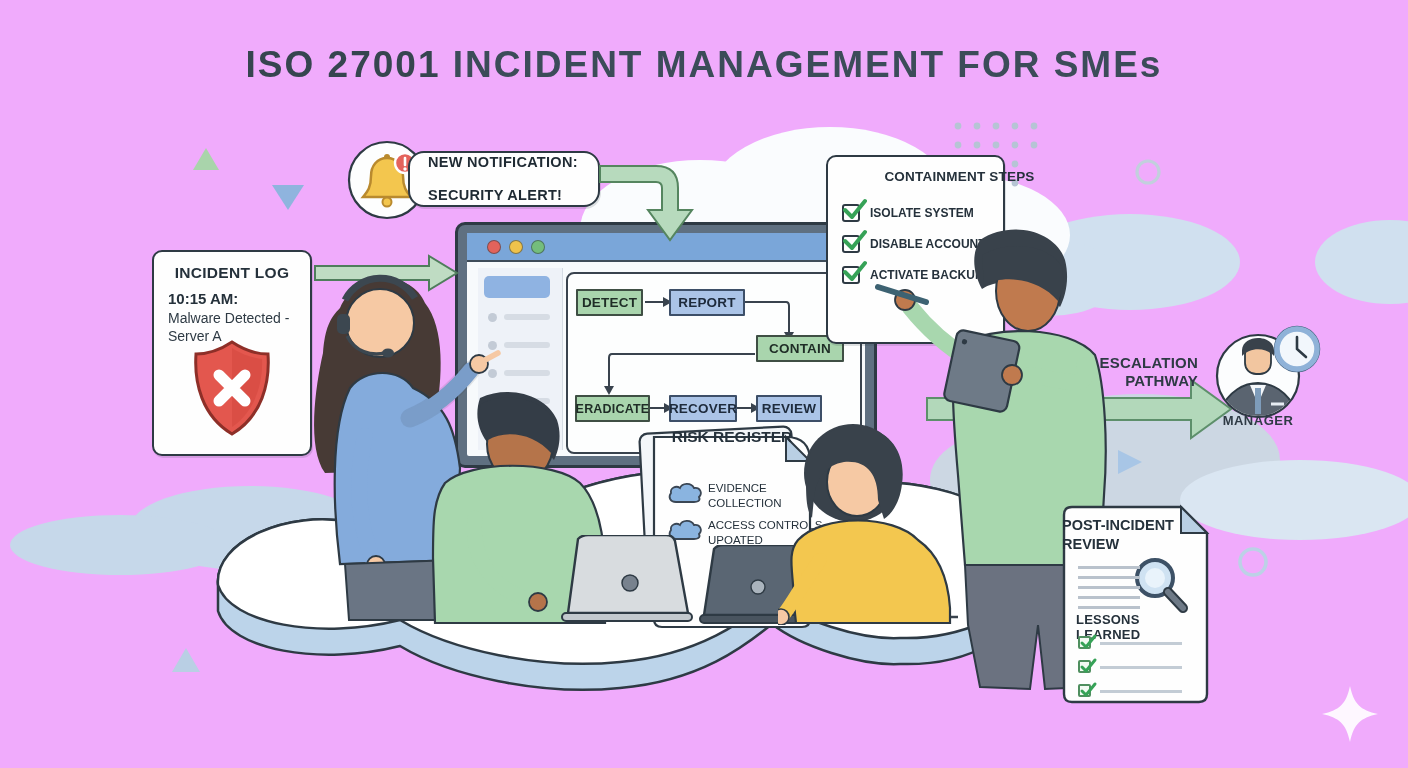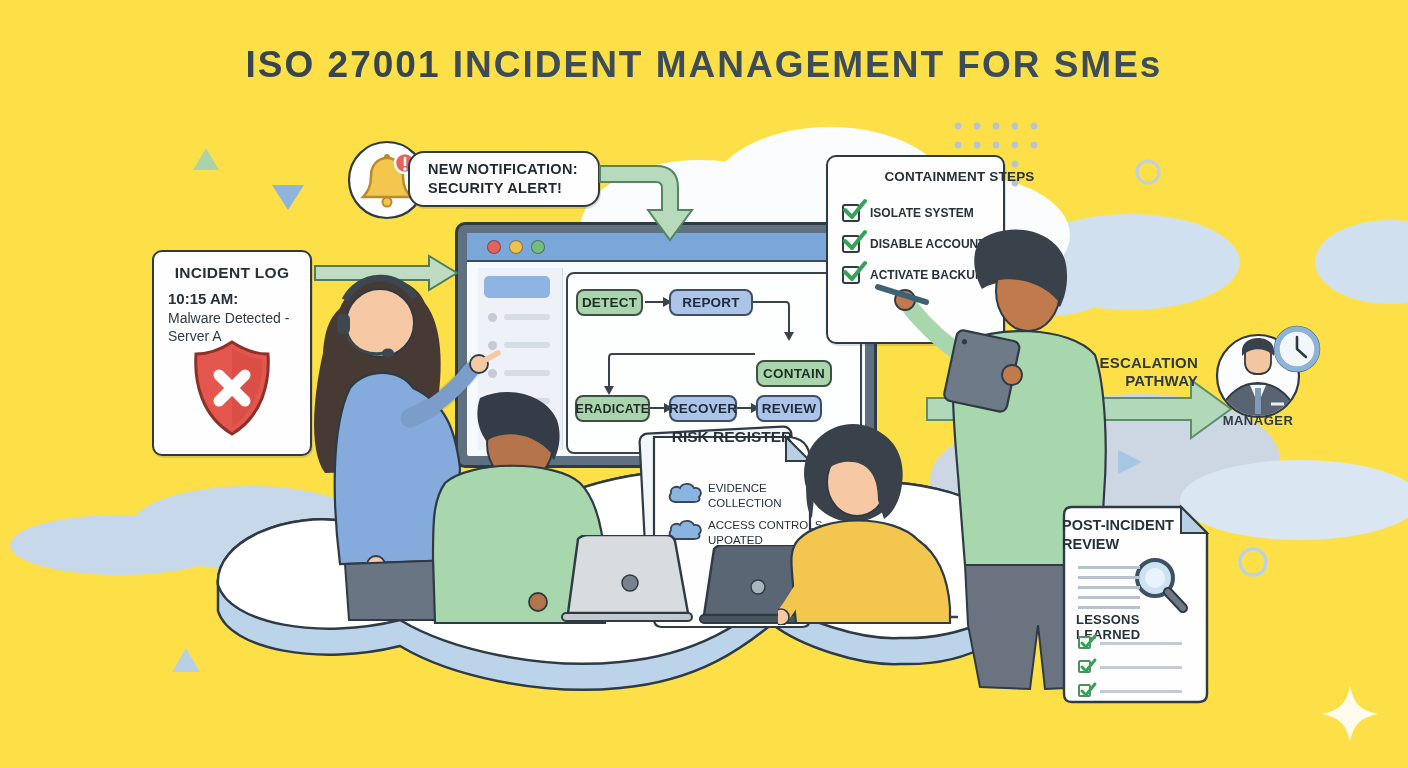--- a/index.html
+++ b/index.html
@@ -1,43 +1,43 @@
 <!DOCTYPE html>
 <html><head>
 <meta charset="utf-8">
 <style>
   html,body{margin:0;padding:0;background:#b9cfe0;font-family:"Liberation Sans",sans-serif;}
-  #canvas{position:relative;width:1408px;height:768px;background:#fde047;overflow:hidden;margin:0 auto;}
+  #canvas{position:relative;width:1408px;height:768px;background:#f0abfc;overflow:hidden;margin:0 auto;}
   .abs{position:absolute;}
   .card{background:#fefefe;border:2.5px solid #2e3a44;border-radius:10px;box-shadow:1px 2px 0 rgba(46,58,68,.15);}
   .ink{color:#25313b;}
   #title{left:0;top:44px;width:1408px;text-align:center;font-size:37px;letter-spacing:2px;color:#3c4c59;font-weight:bold;z-index:2;}
   #title .t-strong{font-weight:800;color:#36454f;}
   
-  #notif-pill{left:408px;top:151px;width:192px;height:56px;border-radius:16px;z-index:7;display:flex;flex-direction:column;justify-content:center;padding-left:18px;box-sizing:border-box;}
+  #notif-pill{left:408px;top:151px;width:192px;height:56px;border-radius:16px;z-index:7;display:flex;flex-direction:column;justify-content:space-between;padding-left:18px;box-sizing:border-box;}
   #notif-pill .nl{font-size:14.5px;font-weight:bold;line-height:19px;color:#1f2a33;letter-spacing:.3px;}
   
   #incident-card{left:152px;top:250px;width:156px;height:202px;z-index:7;}
   #incident-title{position:absolute;left:0;top:12px;width:100%;text-align:center;font-size:15.5px;font-weight:bold;letter-spacing:.3px;}
   #incident-time{position:absolute;left:14px;top:38px;font-size:15px;font-weight:bold;}
   #incident-d1{position:absolute;left:14px;top:58px;font-size:14px;color:#2e3a44;}
   #incident-d2{position:absolute;left:14px;top:76px;font-size:14px;color:#2e3a44;}
   
   #monitor-frame{left:455px;top:222px;width:422px;height:246px;background:#5f7081;border:3px solid #2e3a44;border-radius:10px;z-index:5;box-sizing:border-box;}
   #monitor-stand{left:643px;top:466px;width:52px;height:80px;background:#5f7081;border:3px solid #2e3a44;z-index:5;box-sizing:border-box;}
   #screen{left:467px;top:233px;width:398px;height:223px;background:#f7fafc;z-index:5;border-radius:2px;}
   #titlebar{left:467px;top:233px;width:398px;height:29px;background:#7aa6d9;z-index:6;border-bottom:2px solid #3e4c59;box-sizing:border-box;}
   .tl-dot{position:absolute;top:7px;width:14px;height:14px;border-radius:50%;border:1.5px solid rgba(46,58,68,.55);box-sizing:border-box;}
   #sidebar{left:478px;top:268px;width:84px;height:182px;background:#eef2f8;border-right:1.5px solid #d5dce4;z-index:6;}
   #sidebar .sb-head{position:absolute;left:6px;top:8px;width:66px;height:22px;border-radius:5px;background:#8fb3e2;}
   .sb-row{position:absolute;left:0;width:84px;height:10px;}
   .sb-dot{position:absolute;left:10px;top:1px;width:9px;height:9px;border-radius:50%;background:#c3cbd6;}
   .sb-line{position:absolute;left:26px;top:2px;width:46px;height:6px;border-radius:3px;background:#d6dce4;}
   #flow-panel{left:566px;top:272px;width:296px;height:182px;background:#fdfefe;border:2.5px solid #39434e;border-radius:8px;z-index:6;box-sizing:border-box;}
-  .flow-box{position:absolute;z-index:8;display:flex;align-items:center;justify-content:center;font-weight:bold;font-size:13.5px;height:27px;border-radius:8px;border:2.5px solid;box-sizing:border-box;letter-spacing:.2px;}
+  .flow-box{position:absolute;z-index:8;display:flex;align-items:center;justify-content:center;font-weight:bold;font-size:13.5px;height:27px;border-radius:1px;border:2.5px solid;box-sizing:border-box;letter-spacing:.2px;}
   .flow-green{background:#a9d5ad;border-color:#3f4f44;color:#1f2d26;}
   .flow-blue{background:#abc4e7;border-color:#3d4f68;color:#1e2b3c;}
   
   #containment-card{left:826px;top:155px;width:175px;height:185px;z-index:8;}
   #containment-title{position:absolute;left:0;top:12px;width:100%;text-align:center;font-size:13.5px;font-weight:bold;letter-spacing:.2px;margin-left:44px;}
   .chk-row{position:absolute;left:14px;width:150px;height:22px;}
   .chk-box{position:absolute;left:0;top:1px;width:18px;height:18px;border:2.2px solid #2e3a44;border-radius:3px;background:#fff;box-sizing:border-box;}
   .chk-mark{position:absolute;left:-1px;top:-6px;width:26px;height:24px;}
   .chk-label{position:absolute;left:28px;top:3px;font-size:12px;font-weight:bold;white-space:nowrap;}
   
@@ -185,24 +185,24 @@
       <polygon points="98,25 107,30 98,35"></polygon>
       <polygon points="219,60 229,60 224,69"></polygon>
       <polygon points="39,114 49,114 44,123"></polygon>
       <polygon points="99,131 108,136 99,141"></polygon>
       <polygon points="186,131 195,136 186,141"></polygon>
     </g>
   </svg>
   <div class="flow-box flow-green abs" style="left:576px;top:289px;width:67px">
       <span>DETECT</span>
     </div>
-  <div class="flow-box flow-blue abs" style="left:669px;top:289px;width:84px">
+  <div class="flow-box flow-blue abs" style="left:669px;top:289px;width:76px">
       <span>REPORT</span>
     </div>
-  <div class="flow-box flow-green abs" style="left:756px;top:360px;width:76px">
+  <div class="flow-box flow-green abs" style="left:756px;top:335px;width:88px">
       <span>CONTAIN</span>
     </div>
   <div class="flow-box flow-green abs" style="left:575px;top:395px;width:75px;font-size:12.5px">
       <span>ERADICATE</span>
     </div>
   <div class="flow-box flow-blue abs" style="left:669px;top:395px;width:68px">
       <span>RECOVER</span>
     </div>
   <div class="flow-box flow-blue abs" style="left:756px;top:395px;width:66px">
       <span>REVIEW</span>

